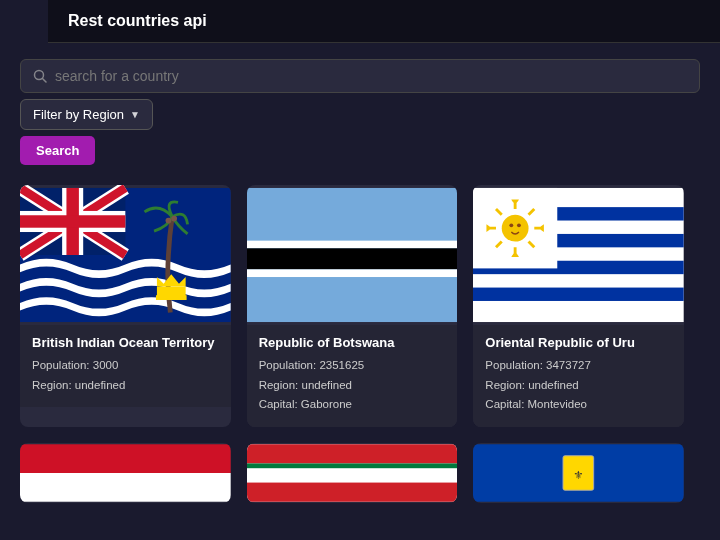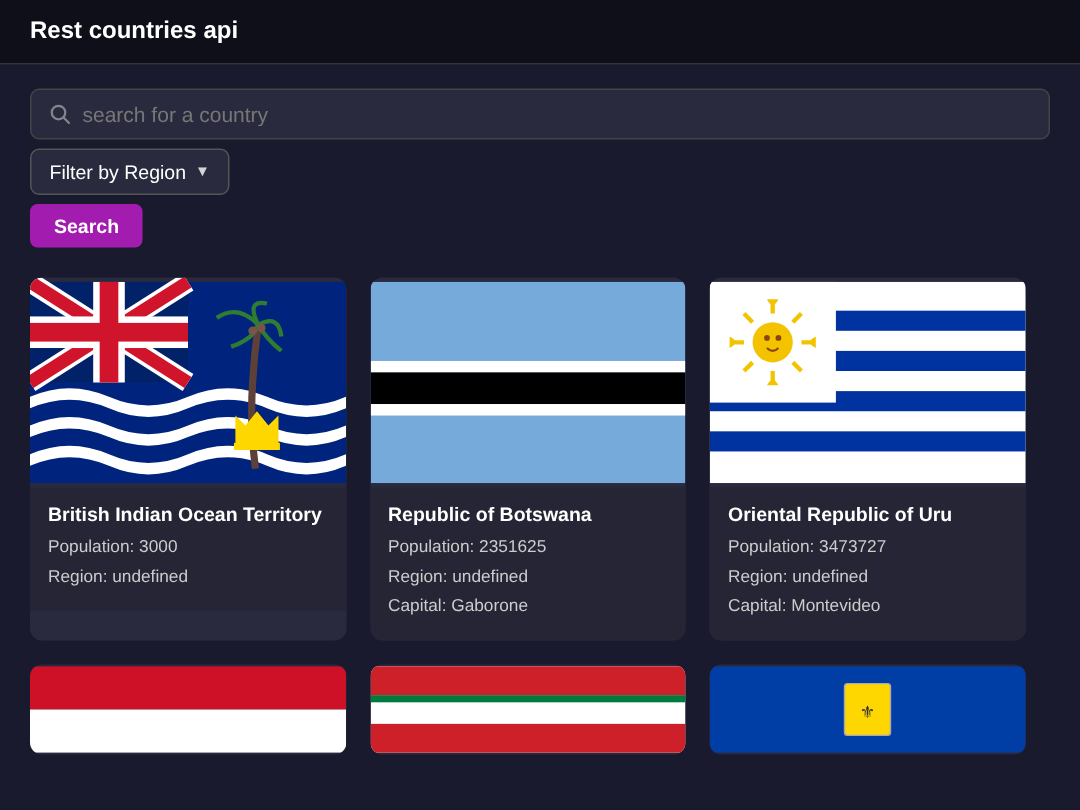--- a/index.html
+++ b/index.html
@@ -8,20 +8,21 @@
       font-family: 'Segoe UI', Arial, sans-serif;
       color: #ffffff;
       width: 720px;
       min-height: 540px;
       overflow-x: hidden;
     }
     header {
       background-color: #0f0f1a;
       padding: 12px 20px;
       border-bottom: 1px solid #333;
+      margin-left: 48px;
     }
     header h1 {
       font-size: 16px;
       font-weight: 600;
       color: #ffffff;
     }
     .controls {
       padding: 16px 20px 10px 20px;
       display: flex;
       flex-direction: column;

